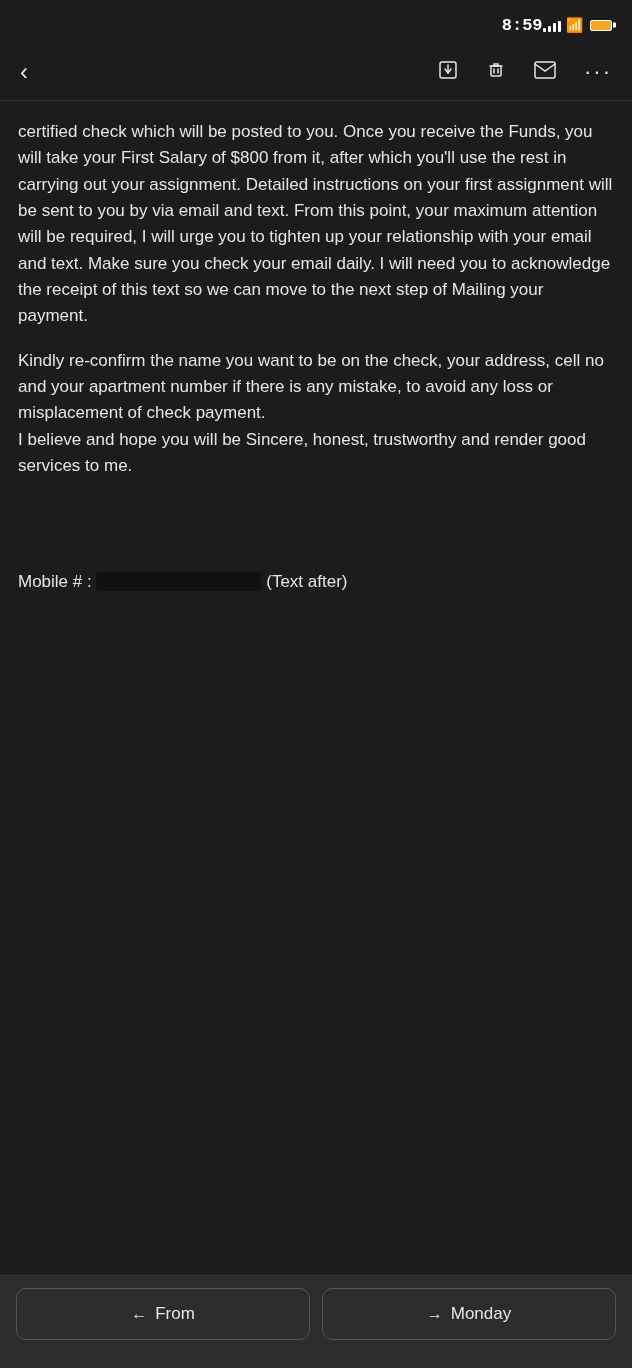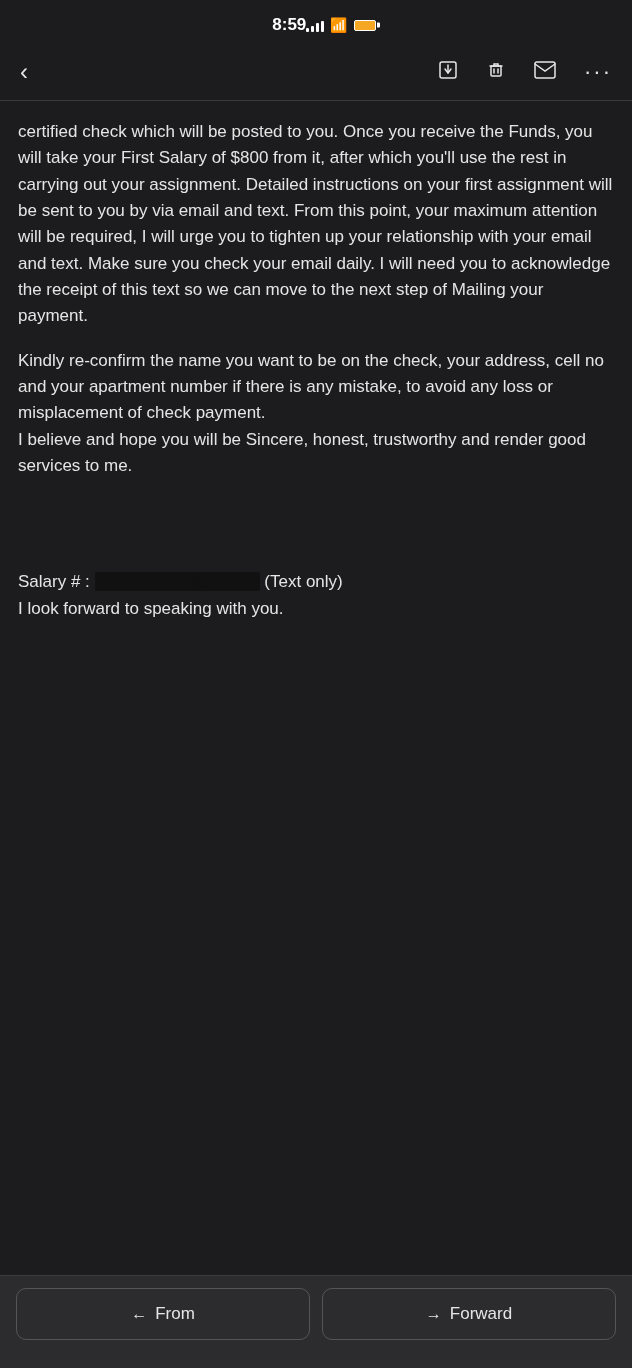--- a/index.html
+++ b/index.html
@@ -15,24 +15,25 @@
       font-family: -apple-system, BlinkMacSystemFont, 'Helvetica Neue', Arial, sans-serif;
       width: 632px;
       min-height: 1368px;
       position: relative;
       overflow-x: hidden;
     }
 
     
     .status-bar {
       display: flex;
-      justify-content: center;
+      justify-content: flex-end;
       align-items: center;
       padding: 12px 20px 6px 36px;
       height: 44px;
+      font-family: Liberation Mono, monospace;
     }
 
     .status-time {
       font-size: 17px;
       font-weight: 600;
       color: #ffffff;
     }
 
     .status-icons {
       display: flex;
@@ -233,32 +234,31 @@
   <p class="email-paragraph">
     <span>Kindly re-confirm the name you want to be on the check, your address, cell no and your apartment number if there is any mistake, to avoid any loss or misplacement of check payment.<br>I believe and hope you will be Sincere, honest, trustworthy and render good services to me.</span>
   </p>
 
   <div class="spacer"></div>
 
 
   <div class="spacer"></div>
 
   <p class="email-paragraph">
-    <span>Salary #   :</span>
+    <span>Mobile #   :</span>
     <span class="redacted" style="background:#111;color:#111;border-radius:2px;padding:0 40px;">&nbsp;&nbsp;&nbsp;&nbsp;&nbsp;&nbsp;&nbsp;&nbsp;&nbsp;&nbsp;&nbsp;&nbsp;99&nbsp;&nbsp;</span>
-    <span>(Text only)</span>
+    <span>(Text after)</span>
     <br>
-    <span>I look forward to speaking with you.</span>
   </p>
 </div>
 
 <div class="bottom-padding"></div>
 
 <div class="action-bar">
   <button class="action-button">
     <span style="font-size:16px;">←</span>
     <span>From</span>
   </button>
   <button class="action-button">
     <span style="font-size:16px;">→</span>
-    <span>Forward</span>
+    <span>Monday</span>
   </button>
 </div>
 
 </body></html>

